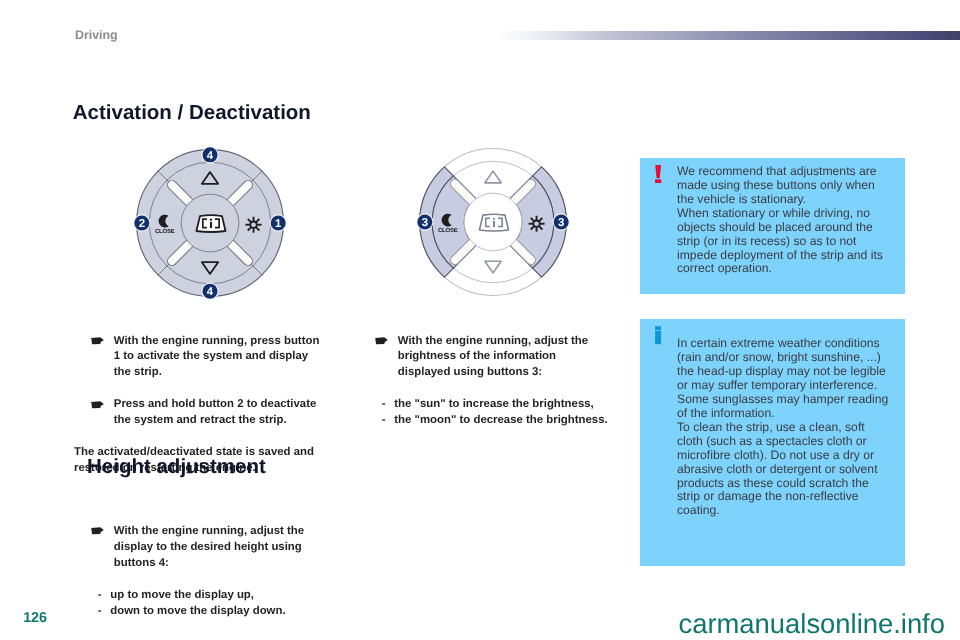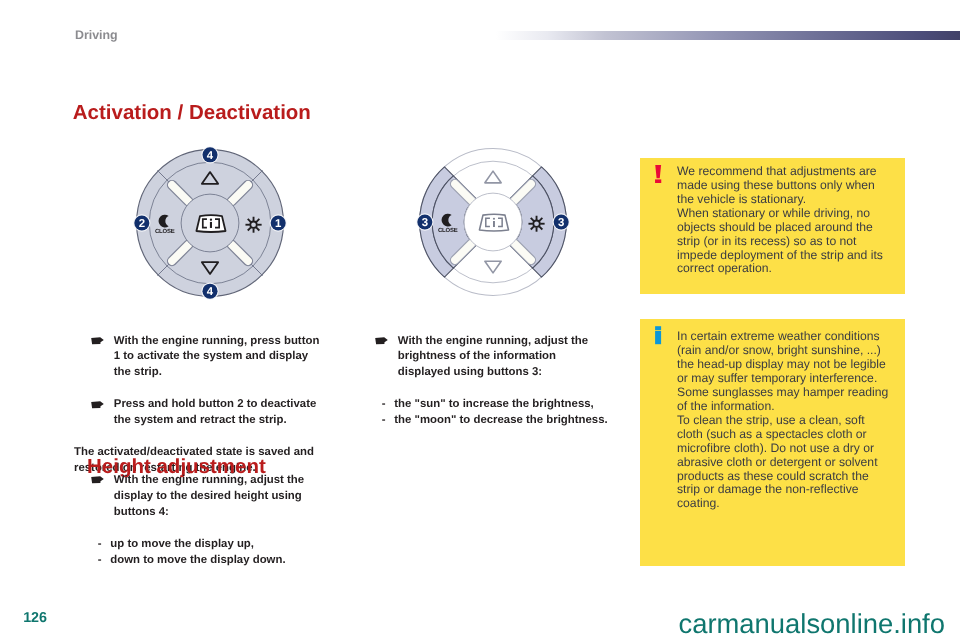--- a/index.html
+++ b/index.html
@@ -10,37 +10,37 @@
   .page{position:absolute;left:0;top:0;width:960px;height:488px;background:#fff;}
 
   
   .runhead{position:absolute;left:75px;top:28.5px;font-size:12.4px;font-weight:bold;
            color:#8c8c90;letter-spacing:0px;line-height:12.4px;}
   .topbar{position:absolute;left:495.7px;top:30.6px;width:464.3px;height:9.2px;
           background:linear-gradient(to right,#ffffff 0%,#e9eaf1 11%,#c2c3d3 23.5%,
                      #9496b5 47%,#6d6f96 70%,#4b4c79 92%,#414168 100%);}
 
   
-  .h2{position:absolute;font-size:20.5px;font-weight:bold;color:#b91c1c;white-space:nowrap;text-align:center;}
+  .h2{position:absolute;font-size:20.5px;font-weight:bold;color:#0f172a;white-space:nowrap;text-align:center;}
 
   
   .figbox{position:absolute;background:#ffffff;}
   svg.dial{position:absolute;}
 
   
   .bodytext{position:absolute;font-size:11.4px;font-weight:bold;color:#231f20;
             line-height:15.95px;letter-spacing:0px;}
   .bl{position:relative;padding-left:23.8px;margin:16px;}
   .bl .mk{position:absolute;left:1.1px;top:1.2px;}
   .sub{position:relative;padding-left:36.3px;margin:0;}
   .sub .dash{position:absolute;left:23.8px;top:0;}
   .plain{margin:0;}
 
   
-  .note{position:absolute;background:#fde047;}
+  .note{position:absolute;background:#7dd3fc;}
   .note .ico{position:absolute;font-family:"Liberation Sans",sans-serif;font-weight:bold;}
   .note .txt{position:absolute;font-size:12.2px;color:#3a3b42;line-height:13.95px;}
 
   .pageno{position:absolute;left:23.3px;top:611px;font-size:14.3px;font-weight:bold;
           color:#0f766e;letter-spacing:-0.15px;line-height:14.3px;}
   .wm{position:absolute;left:678.5px;top:609.5px;font-size:27.4px;color:#0f766e;
       font-family:"Liberation Sans",sans-serif;letter-spacing:0px;line-height:27.4px;}
 </style>
 </head>
 <body>
@@ -143,21 +143,21 @@
             <path d="M0.2,0.9 L9.2,0.2 L12.8,3.0 L9.5,5.3 L9.4,7.0 L1.1,7.3 Z" fill="#231f20"></path>
           </svg>
       </span>
       <span>Press and hold button 2 to deactivate the system and retract the strip.</span>
     </p>
     <p class="plain">The activated/deactivated state is saved and restored on restarting the engine.</p>
   </div>
 
   <div class="h2" style="left:87px;top:455.2px">Height adjustment</div>
 
-  <div class="bodytext" style="left:74px;top:457px;width:262px">
+  <div class="bodytext" style="left:74px;top:508px;width:262px">
     <p class="bl">
       <span class="mk">
         <svg width="13" height="8" viewBox="0 0 13 8">
             <path d="M0.2,0.9 L9.2,0.2 L12.8,3.0 L9.5,5.3 L9.4,7.0 L1.1,7.3 Z" fill="#231f20"></path>
           </svg>
       </span>
       <span>With the engine running, adjust the display to the desired height using buttons 4:</span>
     </p>
     <p class="sub"><span class="dash">-</span>
       <span>up to move the display up,</span></p>
@@ -255,19 +255,19 @@
     </svg>
     <div class="txt" style="left:37px;top:7.3px;width:214px;white-space:pre-line">We recommend that adjustments are made using these buttons only when the vehicle is stationary.
 When stationary or while driving, no objects should be placed around the strip (or in its recess) so as to not impede deployment of the strip and its correct operation.</div>
   </div>
 
   <div class="note" style="left:640px;top:319px;width:265px;height:247px">
     <svg class="ico" style="left:15.2px;top:6.6px" width="7" height="19" viewBox="0 0 7 19">
       <rect x="0.1" y="0.2" width="6" height="3.8" fill="#0c97d8"></rect>
       <rect x="0.1" y="4.8" width="6" height="13.4" fill="#0c97d8"></rect>
     </svg>
-    <div class="txt" style="left:37px;top:11px;width:214px;white-space:pre-line">In certain extreme weather conditions (rain and/or snow, bright sunshine, ...) the head-up display may not be legible or may suffer temporary interference. Some sunglasses may hamper reading of the information.
+    <div class="txt" style="left:37px;top:18px;width:214px;white-space:pre-line">In certain extreme weather conditions (rain and/or snow, bright sunshine, ...) the head-up display may not be legible or may suffer temporary interference. Some sunglasses may hamper reading of the information.
 To clean the strip, use a clean, soft cloth (such as a spectacles cloth or microfibre cloth). Do not use a dry or abrasive cloth or detergent or solvent products as these could scratch the strip or damage the non-reflective coating.</div>
   </div>
 
   <div class="pageno">126</div>
   <div class="wm">carmanualsonline.info</div>
 </div>
 
 </body></html>

